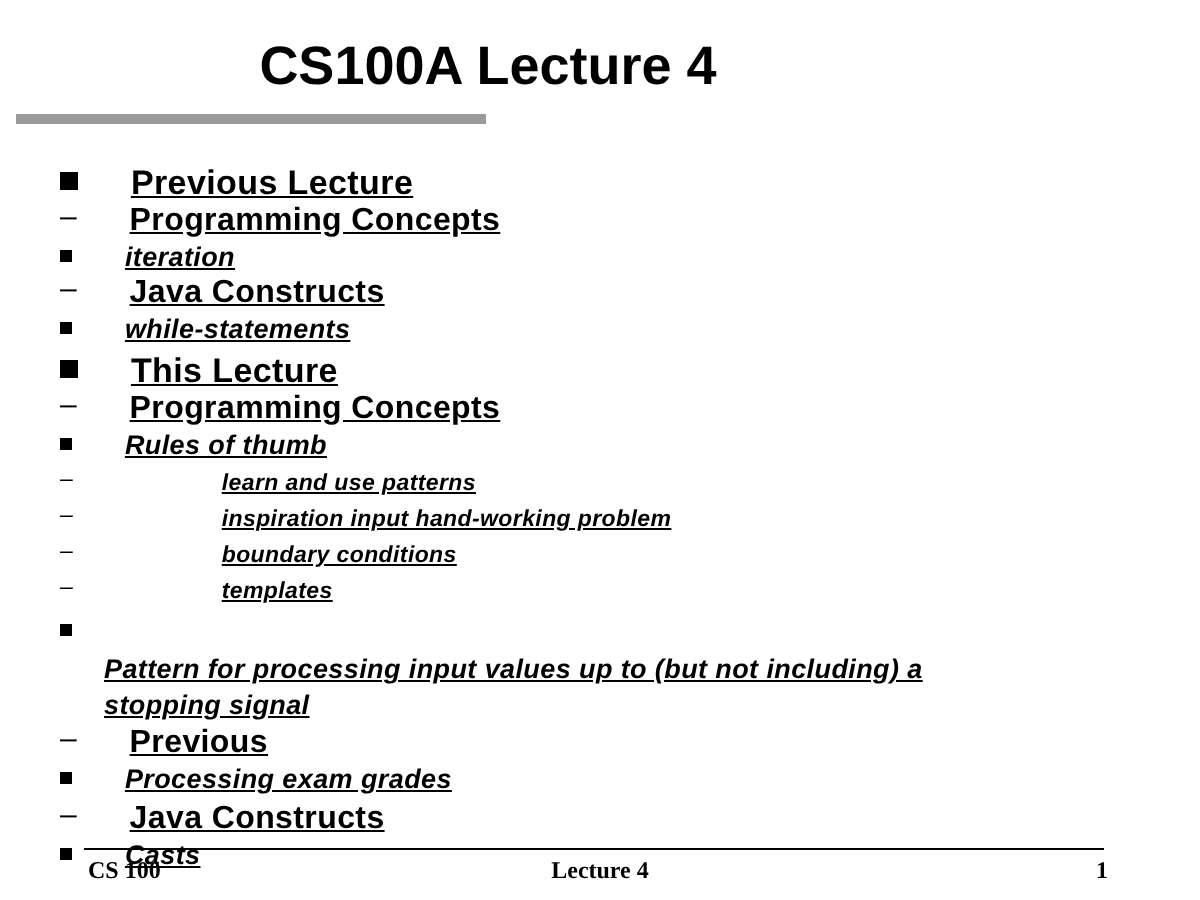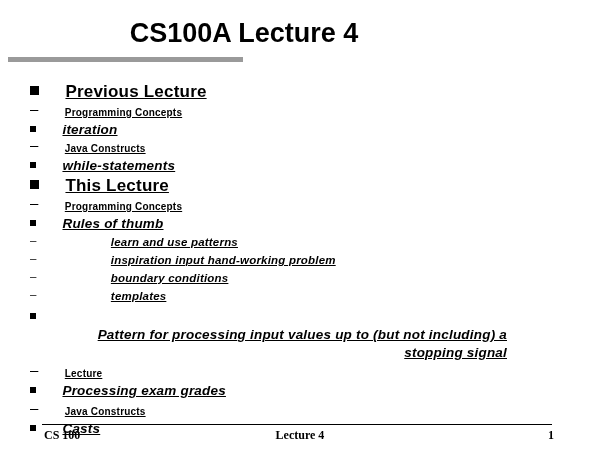--- a/index.html
+++ b/index.html
@@ -76,21 +76,21 @@
 
   
   .l2 { margin: 0; }
   .l2 .bullet {
     width: 17px;
     flex: 0 0 17px;
     font-size: 15px;
     line-height: 1;
   }
   .l2 .txt {
-    font-size: 10px;
+    font-size: 16px;
     font-weight: bold;
   }
 
   
   .l3 { margin: 0; font-style: italic; }
   .l3 .bullet {
     width: 16px;
     flex: 0 0 16px;
     position: relative;
     top: -2px;
@@ -252,30 +252,30 @@
                     <div class="row">
                       <span class="bullet">–</span>
                       <span class="txt">templates</span>
                     </div>
                   </li>
                 </ul>
               </li>
               <li>
                 <div class="row tight" style="margin-top:2px;">
                   <span class="bullet"><i></i></span>
-                  <span class="txt" style="display:block; max-width:455px;text-align:right;">Pattern for processing input values up to (but not including) a stopping signal</span>
+                  <span class="txt" style="display:block; max-width:455px;">Pattern for processing input values up to (but not including) a stopping signal</span>
                 </div>
               </li>
             </ul>
           </li>
 
           <li>
             <div class="row" style="margin-top:2px;">
               <span class="bullet">–</span>
-              <span class="txt">Lecture</span>
+              <span class="txt">Previous</span>
             </div>
             <ul class="l3">
               <li>
                 <div class="row">
                   <span class="bullet"><i></i></span>
                   <span class="txt">Processing exam grades</span>
                 </div>
               </li>
             </ul>
           </li>

